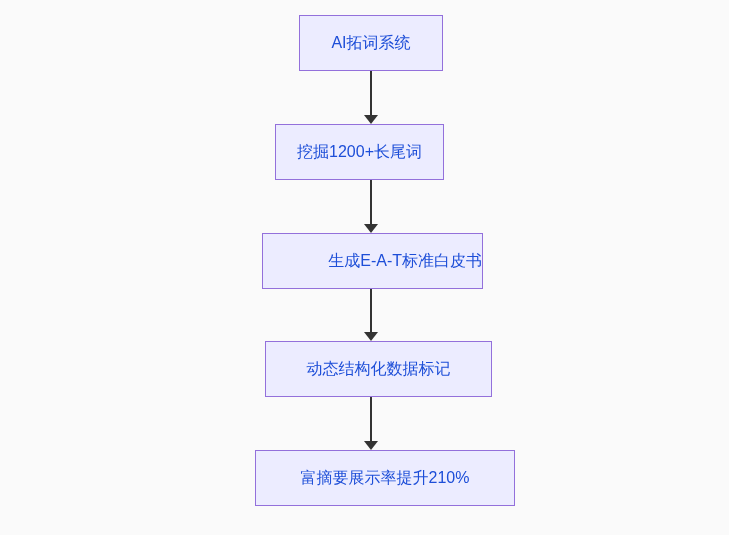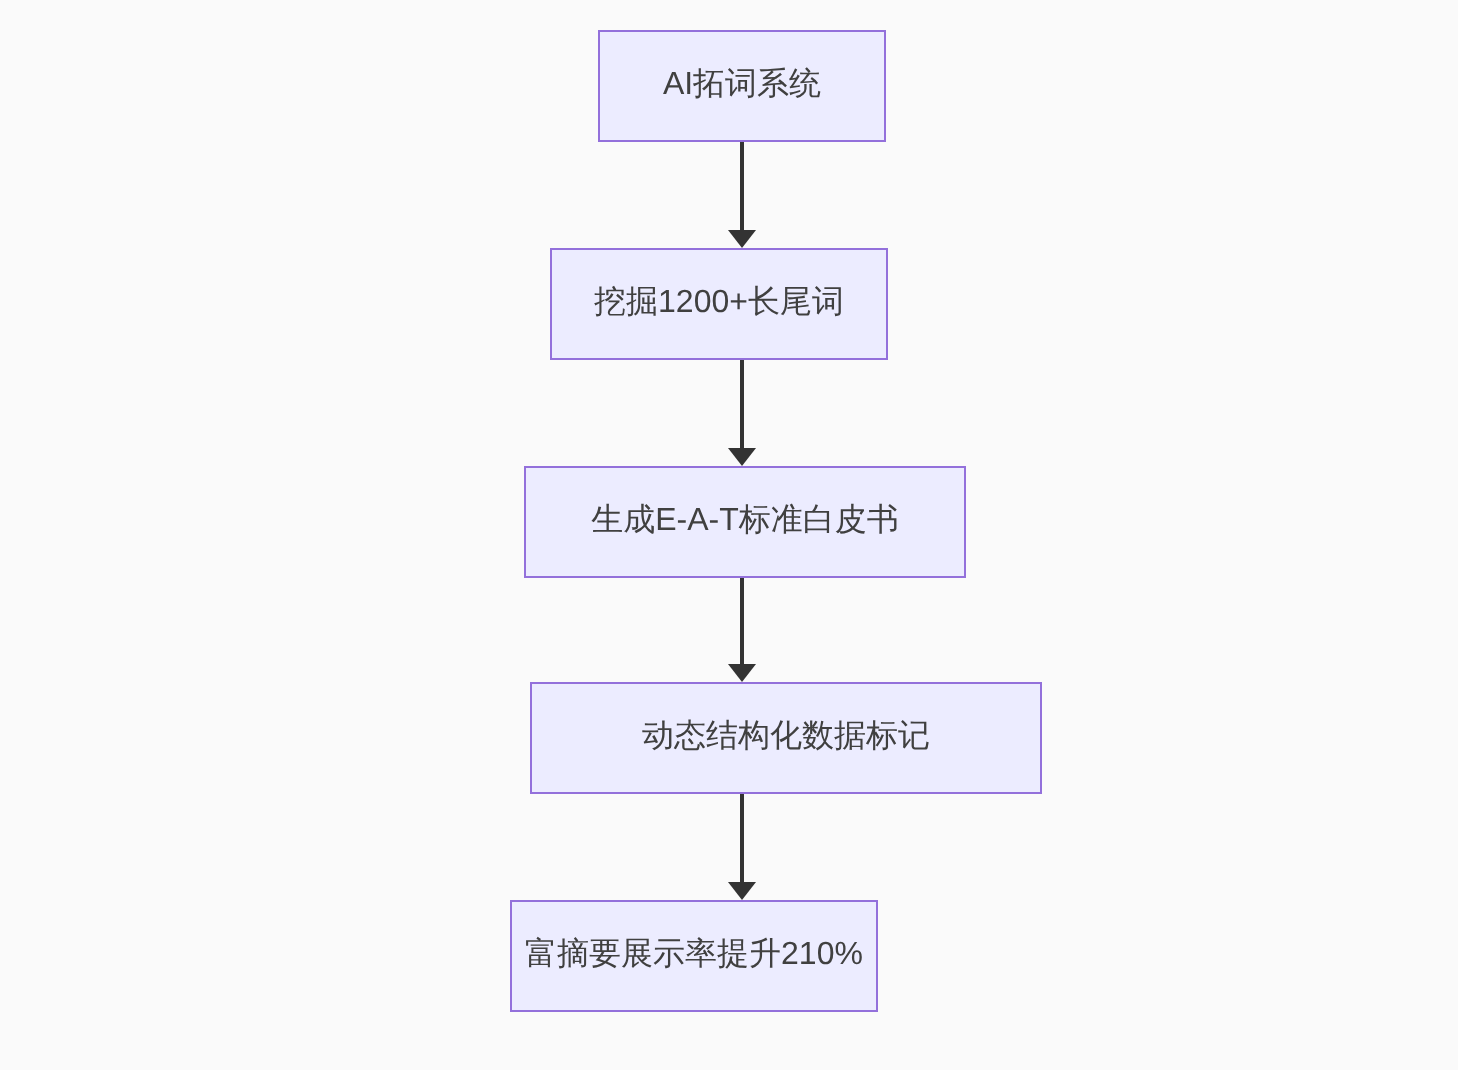--- a/index.html
+++ b/index.html
@@ -19,29 +19,29 @@
     position: absolute;
     box-sizing: border-box;
     background: #ececff;
     border: 1px solid #9370db;
     display: flex;
     align-items: center;
     justify-content: center;
   }
   .node-label {
     font-size: 16px;
-    color: #404040;
+    color: #1d4ed8;
     white-space: nowrap;
     line-height: 1;
   }
   .node-1 { left: 299px; top: 15px;  width: 144px; height: 56px; }
   .node-2 { left: 275px; top: 124px; width: 169px; height: 56px; }
-  .node-3 { left: 262px; top: 233px; width: 221px; height: 56px; }
-  .node-4 { left: 265px; top: 341px; width: 256px; height: 56px; }
-  .node-5 { left: 255px; top: 450px; width: 184px; height: 56px; }
+  .node-3 { left: 262px; top: 233px; width: 221px; height: 56px; justify-content: flex-end; }
+  .node-4 { left: 265px; top: 341px; width: 227px; height: 56px; }
+  .node-5 { left: 255px; top: 450px; width: 260px; height: 56px; }
 
   .arrow {
     position: absolute;
     left: 364px;
     width: 14px;
   }
   .arrow-1 { top: 71px;  height: 53px; }
   .arrow-2 { top: 180px; height: 53px; }
   .arrow-3 { top: 289px; height: 52px; }
   .arrow-4 { top: 397px; height: 53px; }

